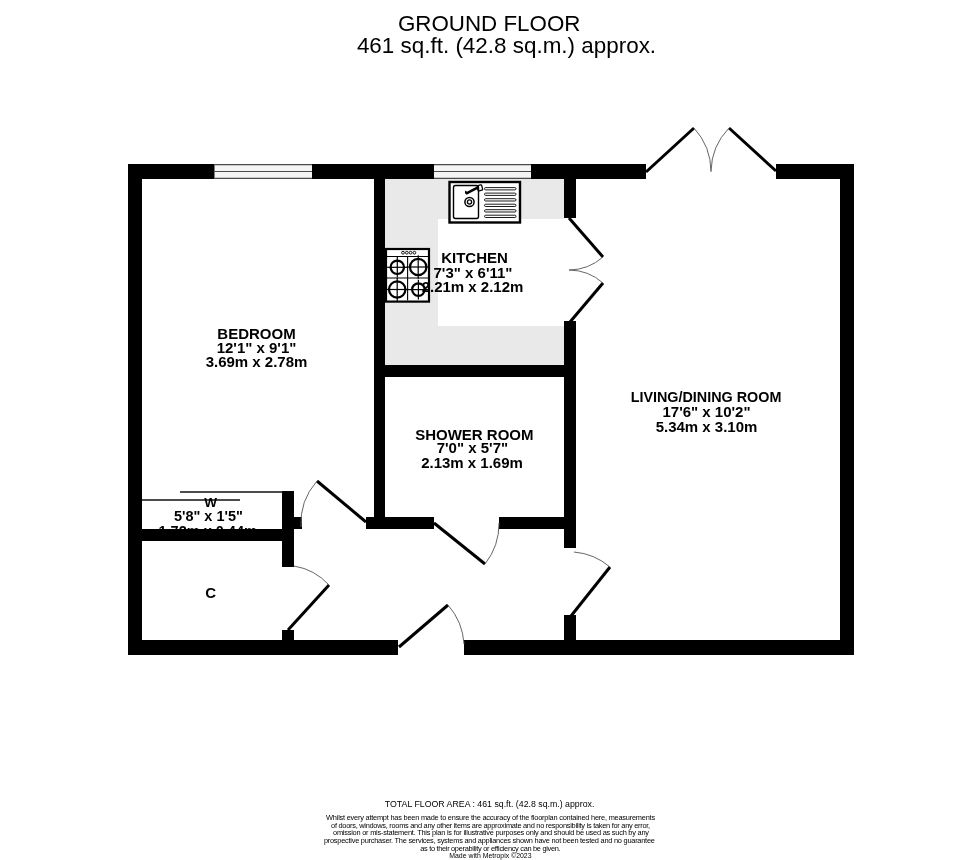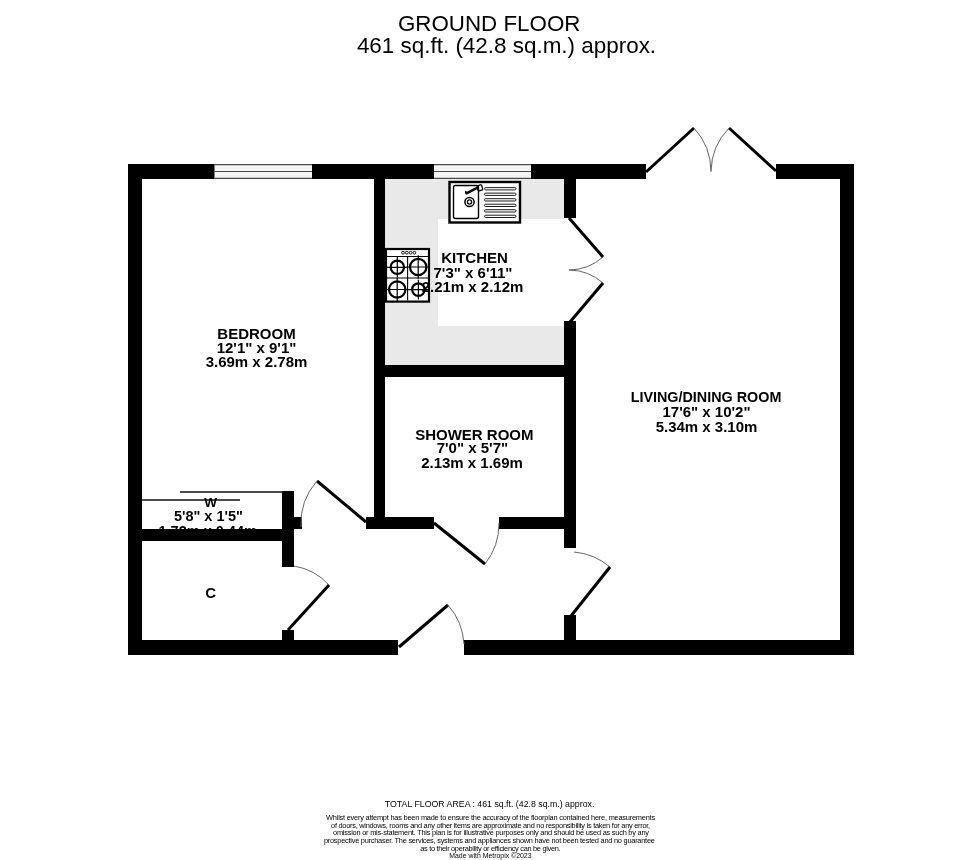--- a/index.html
+++ b/index.html
@@ -1,17 +1,17 @@
 <!DOCTYPE html>
 <html><head>
 <meta charset="utf-8">
 <style>
   html,body{margin:0;padding:0;background:#ffffff;}
   .page{position:relative;filter:grayscale(1);width:980px;height:860px;background:#fff;overflow:hidden;
-        font-family:"Liberation Sans", sans-serif;border-radius:28px;}
+        font-family:"Liberation Sans", sans-serif;}
   svg text{font-family:"Liberation Sans", sans-serif;}
 </style>
 </head>
 <body>
 <div class="page">
 <svg width="980" height="860" viewBox="0 0 980 860">
 
   <rect x="0" y="0" width="980" height="860" fill="#ffffff"></rect>
 
   <rect x="142" y="179" width="232" height="311" fill="#ffffff"></rect>

